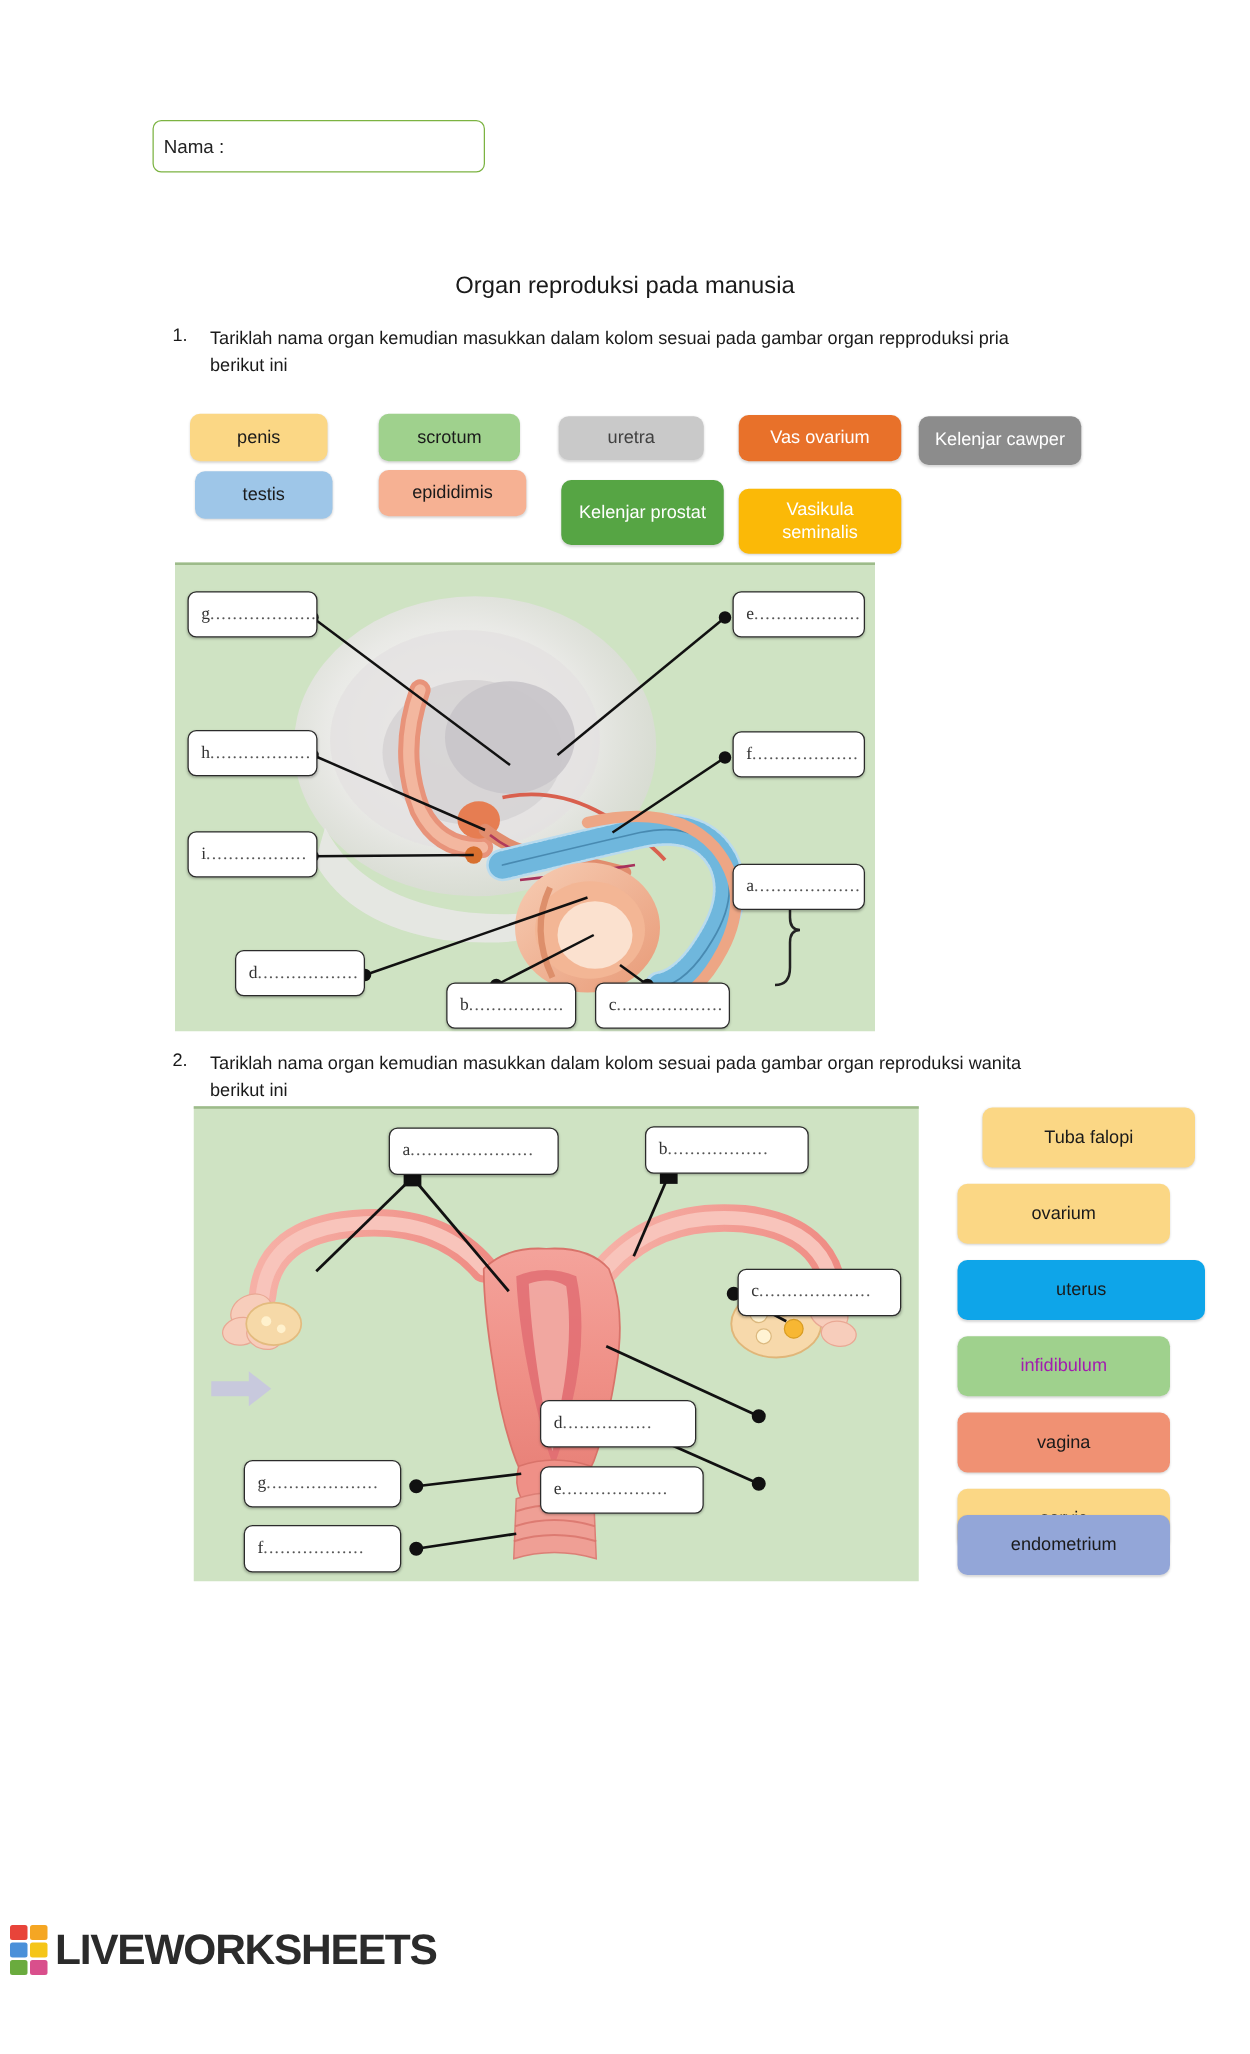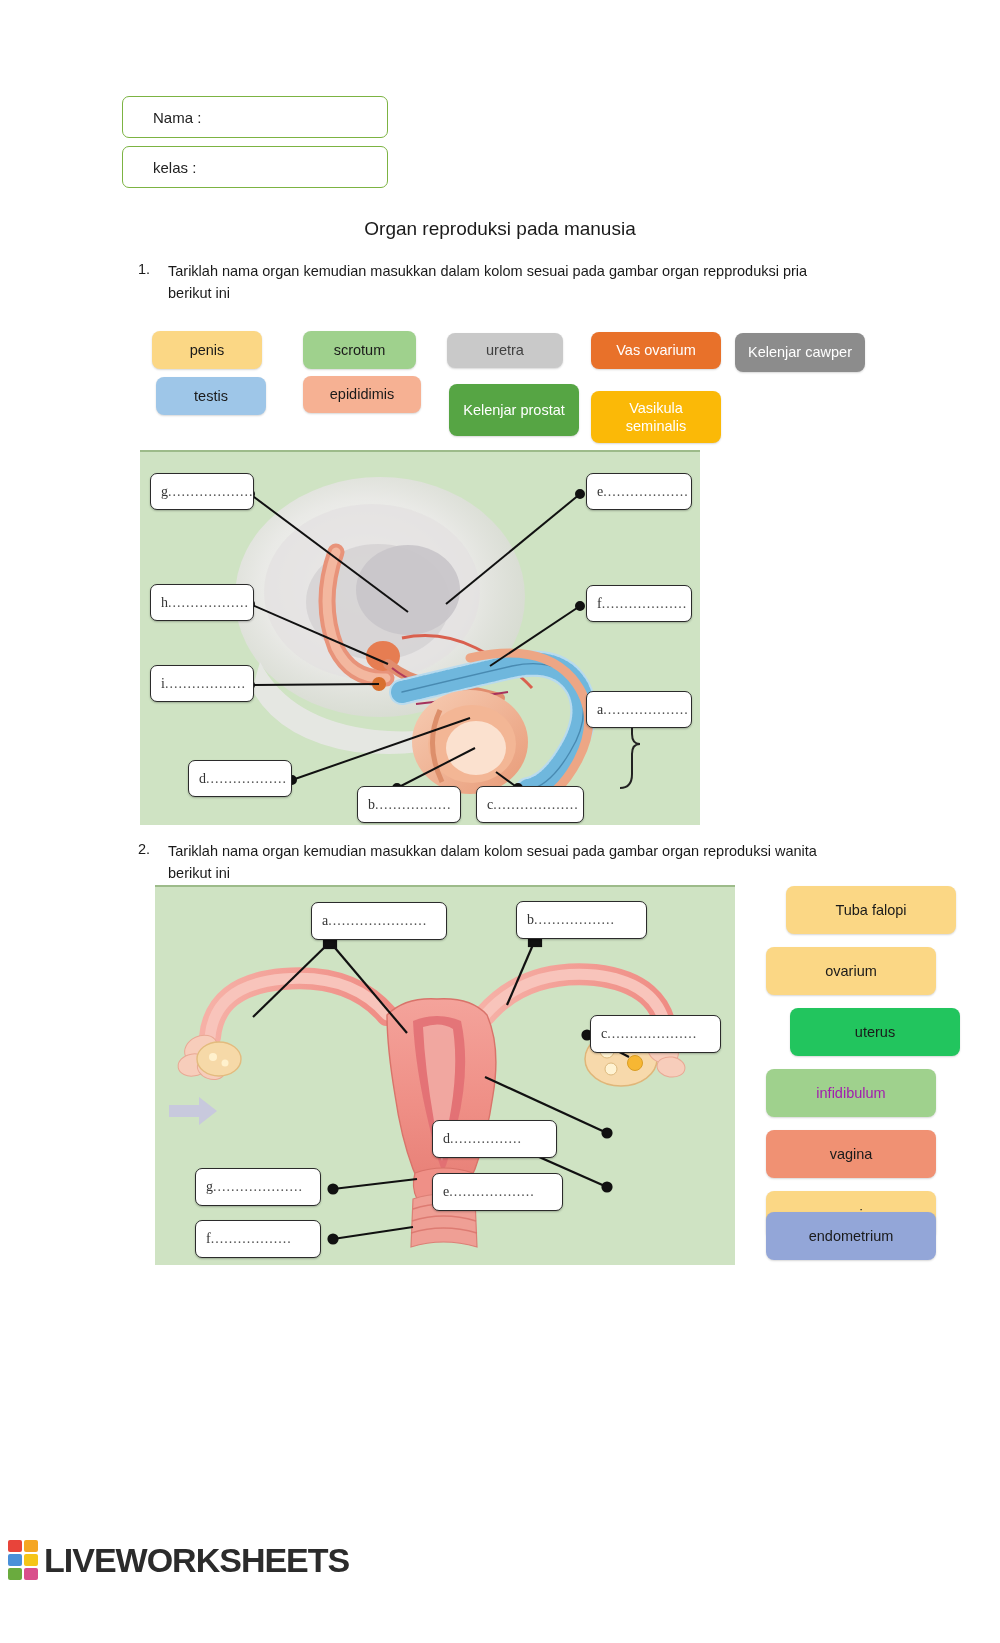--- a/index.html
+++ b/index.html
@@ -13,21 +13,21 @@
   .page { position: relative; width: 1000px; height: 1643px; }
 
   
   .field {
     position: absolute;
     border: 1.5px solid #7cb342;
     border-radius: 7px;
     background: #fff;
     display: flex;
     align-items: center;
-    padding-left: 30px;
+    padding-left: 8px;
     font-size: 15px;
     color: #222;
   }
   #field-nama { left: 122px; top: 96px;  width: 266px; height: 42px; }
   #field-kelas{ left: 122px; top: 146px; width: 266px; height: 42px; }
 
   
   .doc-title {
     position: absolute; left: 0; top: 218px; width: 1000px;
     text-align: center; font-size: 19px; color: #1a1a1a;
@@ -100,23 +100,20 @@
     font-family: "Liberation Sans", sans-serif;
   }
 </style>
 </head>
 <body>
 
 <div class="page">
 
   <div class="field" id="field-nama">
     <span>Nama :</span>
-  </div>
-  <div class="field" id="field-kelas">
-    <span>kelas :</span>
   </div>
 
   <div class="doc-title">Organ reproduksi pada manusia</div>
 
   <div class="q-num" id="q1-num">1.</div>
   <div class="q-block" id="q1-text">Tariklah nama organ kemudian masukkan dalam kolom sesuai pada gambar organ repproduksi pria berikut ini</div>
 
   <div id="male-word-bank">
       <div class="chip" style="left: 152px; top: 331px; width: 110px; height: 38px; background: rgb(251, 215, 133); color: rgb(26, 26, 26);">penis</div>
       <div class="chip" style="left: 303px; top: 331px; width: 113px; height: 38px; background: rgb(159, 209, 141); color: rgb(26, 26, 26);">scrotum</div>
@@ -366,21 +363,21 @@
       </div>
       <div class="slot" style="left: 195px; top: 1220px; width: 126px; height: 38px;">
         <span>f</span>
         <span class="dots">..................</span>
       </div>
     </div>
 
   <div id="female-word-bank">
       <div class="chip" style="left: 786px; top: 886px; width: 170px; height: 48px; background: rgb(251, 215, 133); color: rgb(26, 26, 26);">Tuba falopi</div>
       <div class="chip" style="left: 766px; top: 947px; width: 170px; height: 48px; background: rgb(251, 215, 133); color: rgb(26, 26, 26); text-align: right;">ovarium</div>
-      <div class="chip" style="left: 766px; top: 1008px; width: 170px; height: 48px; background: #22c55e; color: rgb(26, 26, 26); margin-left: 24px;">uterus</div>
+      <div class="chip" style="left: 766px; top: 1008px; width: 198px; height: 48px; background: #0ea5e9; color: rgb(26, 26, 26);">uterus</div>
       <div class="chip" style="left: 766px; top: 1069px; width: 170px; height: 48px; background: rgb(159, 209, 141); color: #a21caf;">infidibulum</div>
       <div class="chip" style="left: 766px; top: 1130px; width: 170px; height: 48px; background: rgb(240, 145, 115); color: rgb(26, 26, 26);">vagina</div>
       <div class="chip" style="left: 766px; top: 1191px; width: 170px; height: 48px; background: rgb(251, 215, 133); color: rgb(26, 26, 26);">servic</div>
       <div class="chip" style="left: 766px; top: 1212px; width: 170px; height: 48px; background: rgb(147, 166, 216); color: rgb(26, 26, 26);">endometrium</div>
     </div>
 
   <div id="footer-logo">
     <span class="logo-grid" id="logo-grid">
         <i style="background: rgb(232, 68, 58);"></i>
         <i style="background: rgb(245, 166, 35);"></i>

